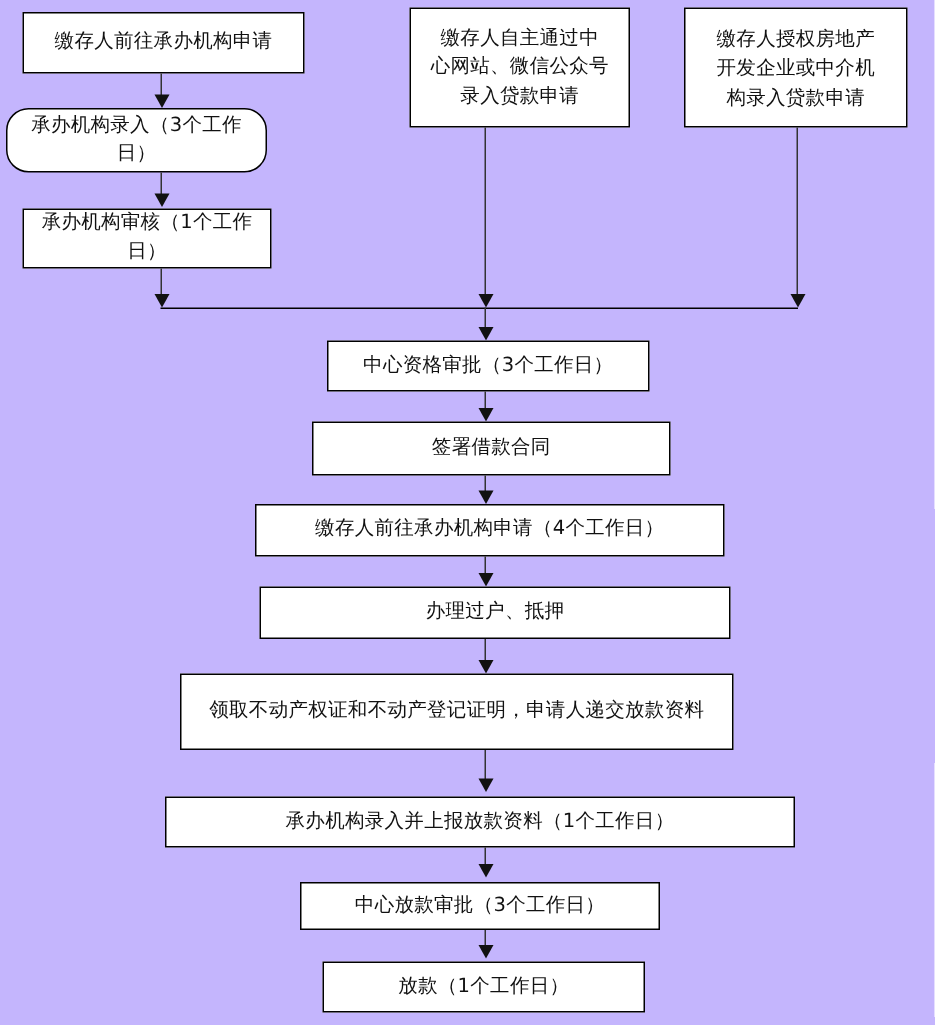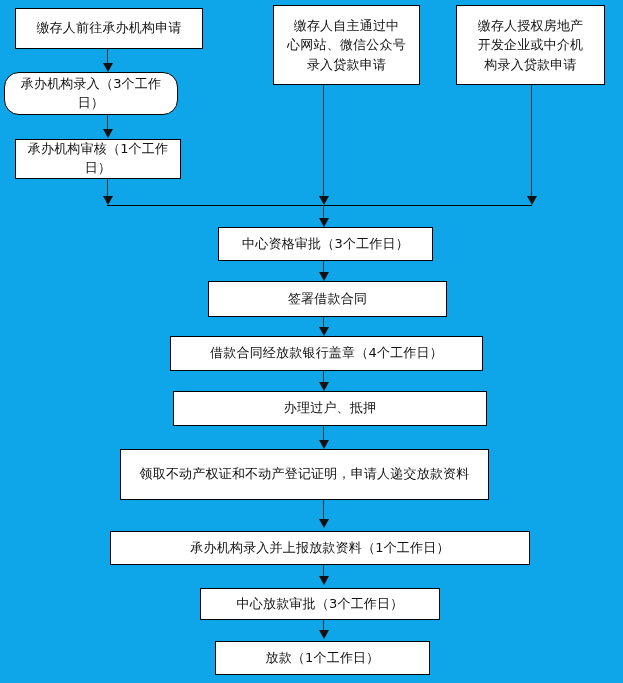--- a/index.html
+++ b/index.html
@@ -7,21 +7,21 @@
     padding: 0;
     background: #ffffff;
   }
   body {
     font-family: "DejaVu Sans", "Liberation Sans", sans-serif;
   }
   #flowchart {
     position: relative;
     width: 623px;
     height: 683px;
-    background: #0ea5e9;
+    background: #c4b5fd;
     overflow: hidden;
   }
   .node {
     position: absolute;
     box-sizing: border-box;
     border: 1px solid #000000;
     background: #ffffff;
     display: flex;
     align-items: center;
     justify-content: center;
@@ -98,21 +98,21 @@
   <div class="node" style="left:218px; top:227px; width:215px; height:34px;">中心资格审批（3个工作日）</div>
 
   <div class="vline" style="left:323px; top:261px; height:14px;"></div>
   <div class="arrowhead" style="left:319px; top:272px;"></div>
 
   <div class="node" style="left:208px; top:281px; width:239px; height:36px;">签署借款合同</div>
 
   <div class="vline" style="left:323px; top:317px; height:13px;"></div>
   <div class="arrowhead" style="left:319px; top:327px;"></div>
 
-  <div class="node" style="left:170px; top:336px; width:313px; height:35px;">借款合同经放款银行盖章（4个工作日）</div>
+  <div class="node" style="left:170px; top:336px; width:313px; height:35px;">缴存人前往承办机构申请（4个工作日）</div>
 
   <div class="vline" style="left:323px; top:371px; height:14px;"></div>
   <div class="arrowhead" style="left:319px; top:382px;"></div>
 
   <div class="node" style="left:173px; top:391px; width:314px; height:35px;">办理过户、抵押</div>
 
   <div class="vline" style="left:323px; top:426px; height:17px;"></div>
   <div class="arrowhead" style="left:319px; top:440px;"></div>
 
   <div class="node" style="left:120px; top:449px; width:369px; height:51px;">领取不动产权证和不动产登记证明，申请人递交放款资料</div>

